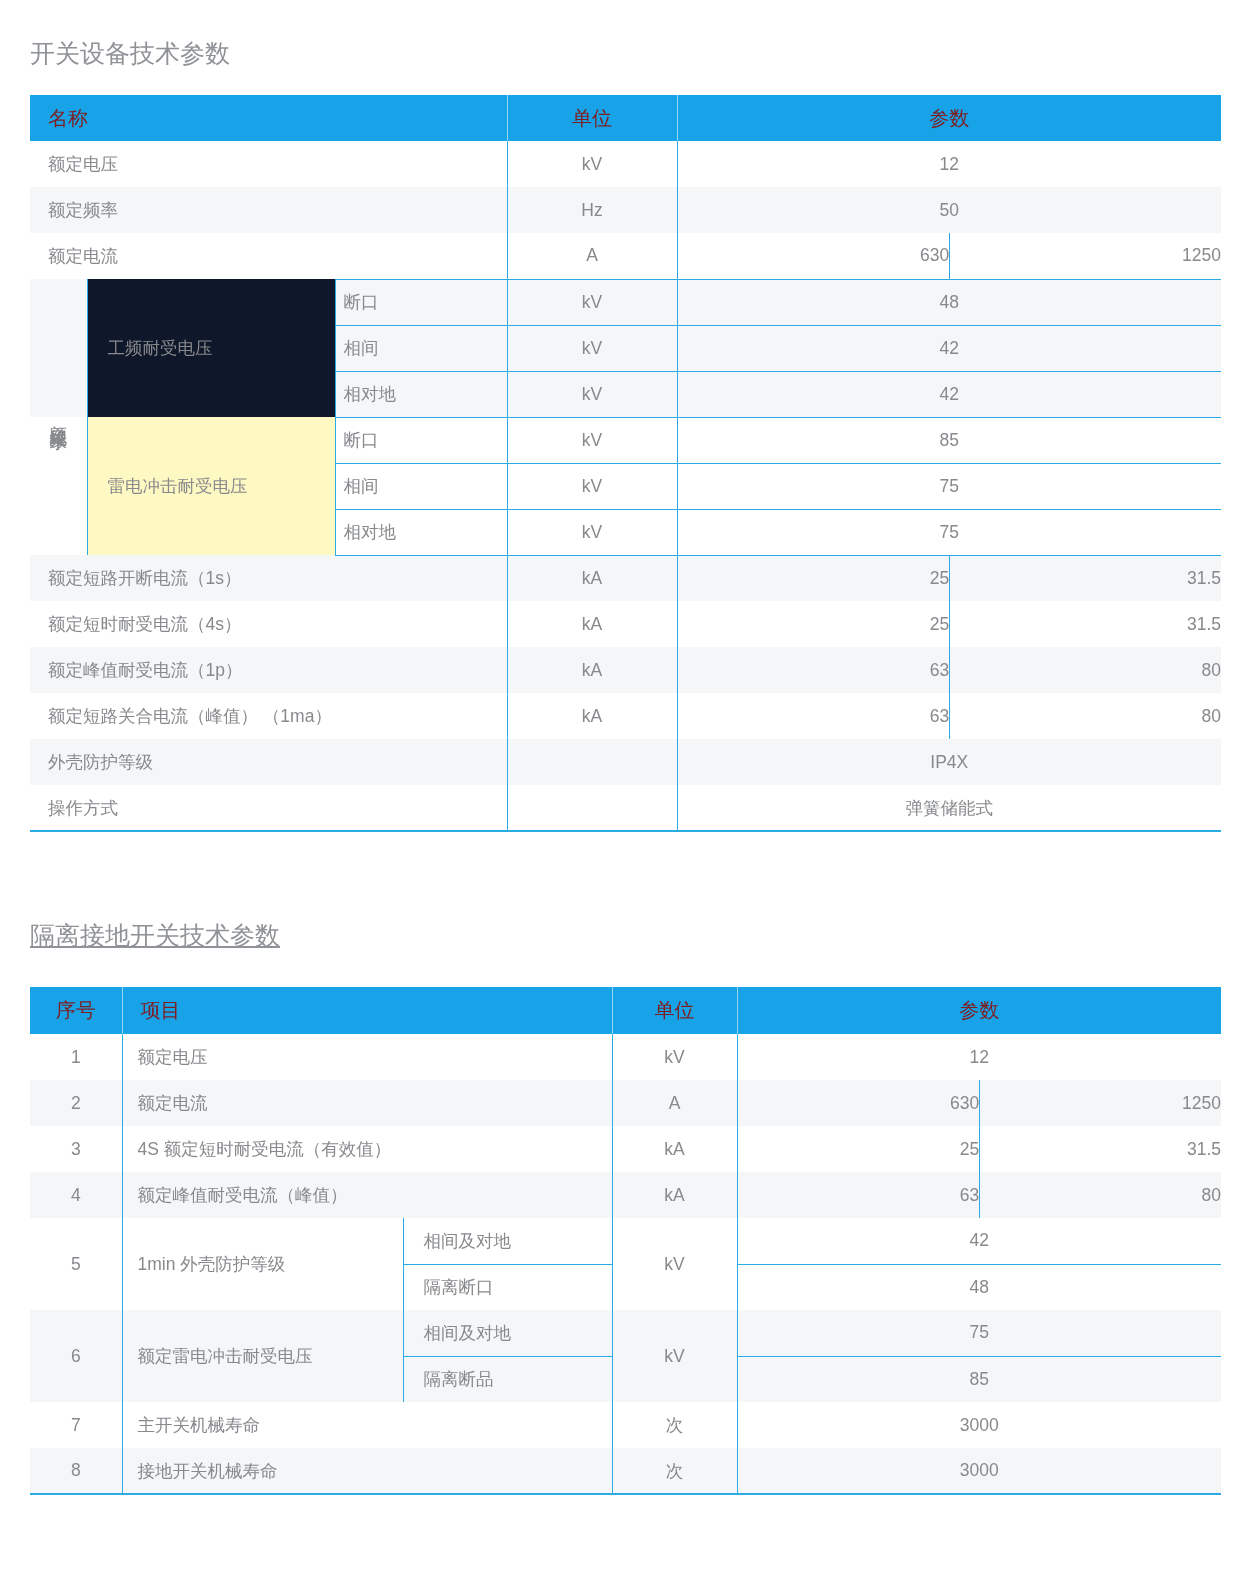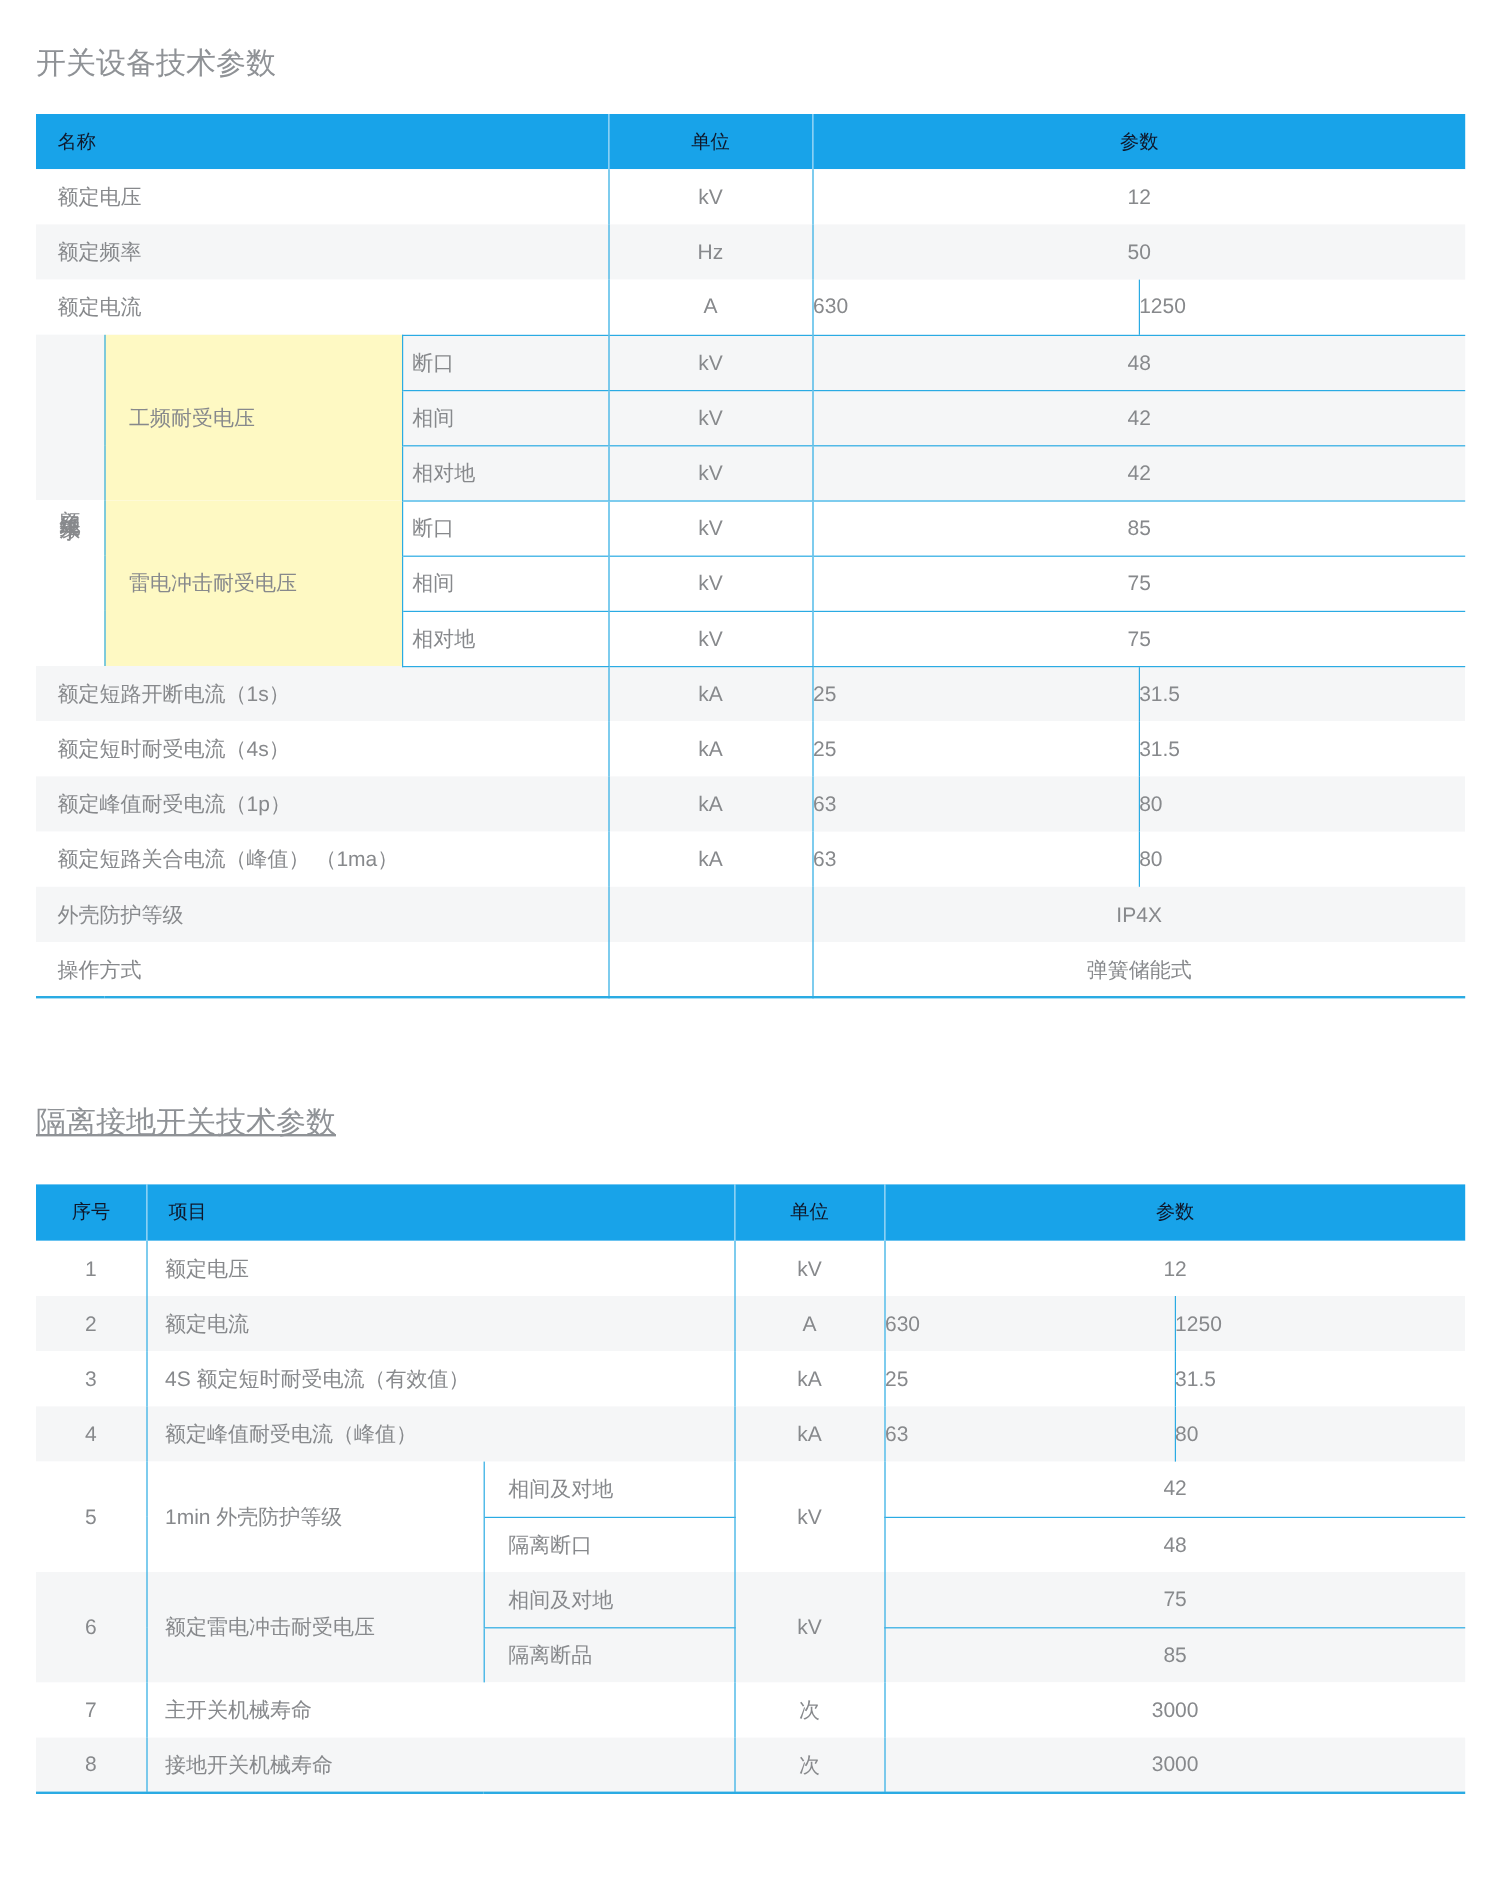--- a/index.html
+++ b/index.html
@@ -25,22 +25,22 @@
   }
   .caption2 { margin:92px 0 40px 0;text-decoration:underline; }
 
   table {
     border-collapse:collapse;
     table-layout:fixed;
     width:1191px;
     border-bottom:2px solid #2aabe3;
   }
   th {
-    background:#18a3e9; color:#0f172a;
-    font-weight:normal; font-size:16px;
+    background:#18a3e9; color:#7f1d1d;
+    font-weight:normal; font-size:20px;
     height:46px; padding:4px; text-align:center;
   }
   .t2 th { height:47px; }
   th.h-left { text-align:left; padding-left:18px; }
   th.wdiv { border-left:1px solid rgba(255,255,255,0.55); }
   td {
     height:46px; padding:0;
     font-size:17.5px; text-align:center;
     vertical-align:middle;
     color:#87898c;
@@ -59,29 +59,29 @@
     background:linear-gradient(to bottom,#f5f6f7 0,#f5f6f7 138px,#ffffff 138px,#ffffff 100%);
   }
   .vtext {
     writing-mode:vertical-rl;
     text-orientation:upright;
     display:inline-block;
     line-height:1.15; letter-spacing:2px;
     font-size:17.5px;
   }
   td.gcell { text-align:left; padding-left:20px; }
-  td.gbg-gray  { background:#fef9c3; }
+  td.gbg-gray  { background:#0f172a; }
   td.gbg-white { background:#fef9c3; }
 
   td.split { position:relative; padding:0; }
   td.split::after {
     content:""; position:absolute; left:50%; top:0; bottom:0;
     width:1px; background:#2aabe3;
   }
-  td.split .half { display:inline-block; width:50%; text-align:left; }
+  td.split .half { display:inline-block; width:50%; text-align:right; }
 
   
   .t2 td.no   { text-align:center; }
   .t2 td.item { text-align:left; padding-left:15px; border-left:1px solid #2aabe3; }
   .t2 td.sub  { padding-left:20px; }
   .t2 td.sp-w { background:#ffffff; }
   .t2 td.sp-g { background:#f5f6f7; }
 </style>
 </head>
 <body>

